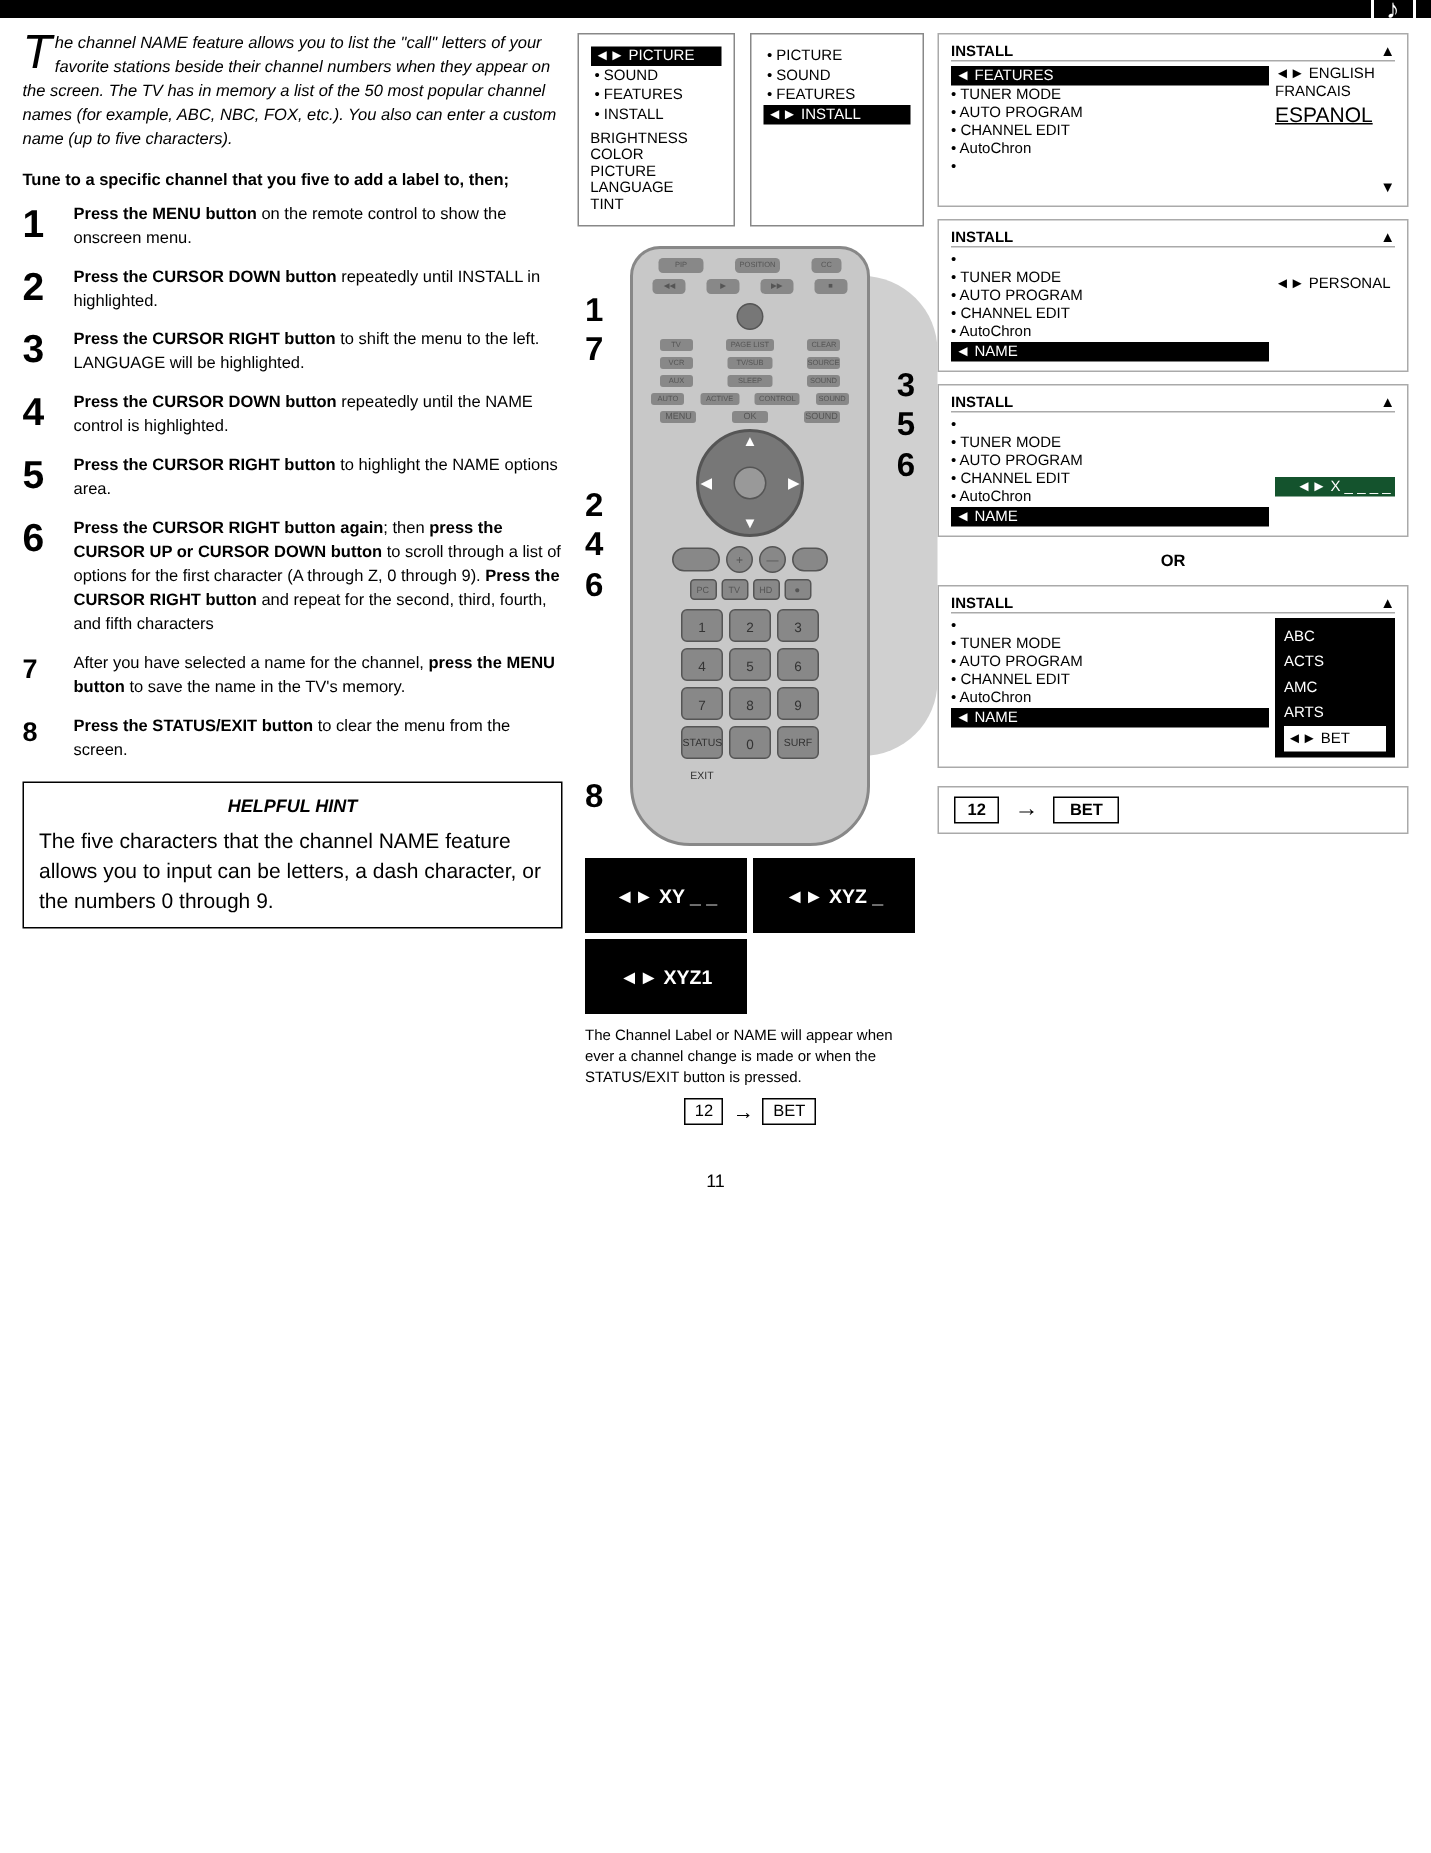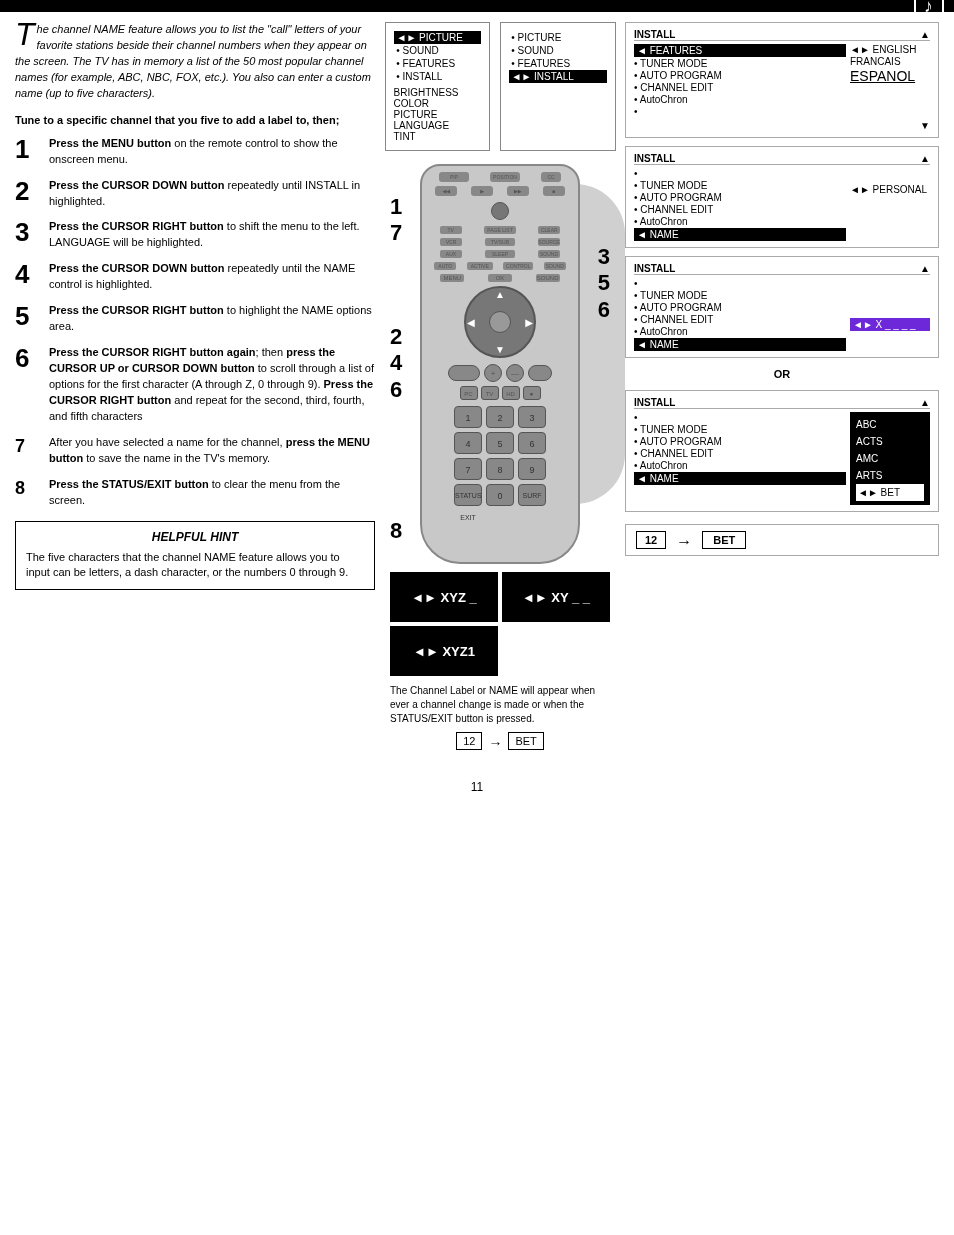--- a/index.html
+++ b/index.html
@@ -107,21 +107,21 @@
       margin-top: 12px;
     }
     .helpful-hint-title {
       font-style: italic;
       font-weight: bold;
       font-size: 12px;
       text-align: center;
       margin-bottom: 6px;
     }
     .helpful-hint-text {
-      font-size: 11px;
+      font-size: 14px;
       line-height: 1.45;
     }
 
     
     .center-col {
       width: 230px;
       flex-shrink: 0;
       display: flex;
       flex-direction: column;
       align-items: center;
@@ -467,22 +467,22 @@
         <div class="remote-bottom-row">
           <div class="remote-bottom-btn" style="font-size:7px; line-height:22px;">STATUS<br>EXIT</div>
           <div class="remote-bottom-btn">0</div>
           <div class="remote-bottom-btn" style="font-size:7px; line-height:22px;">SURF</div>
         </div>
 
       </div>
     </div>
 
     <div class="name-samples">
+      <div class="name-sample-box">◄► XY _ _</div>
       <div class="name-sample-box">◄► XYZ _</div>
-      <div class="name-sample-box">◄► XY _ _</div>
       <div class="name-sample-box">◄► XYZ1</div>
     </div>
 
     <div class="channel-label-note" style="margin-top:8px; text-align:left; font-size:10px;">The Channel Label or NAME will appear when ever a channel change is made or when the STATUS/EXIT button is pressed.</div>
 
     <div style="display:flex; align-items:center; gap:6px; margin-top:6px;">
       <div class="channel-num">12</div>
       <div class="arrow-right">→</div>
       <div class="channel-box">BET</div>
     </div>
@@ -542,21 +542,21 @@
       <div style="display:flex; gap:4px;">
         <div style="flex:1;">
           <div style="font-size:10px;margin-bottom:1px;">•</div>
           <div style="font-size:10px;margin-bottom:1px;">• TUNER MODE</div>
           <div style="font-size:10px;margin-bottom:1px;">• AUTO PROGRAM</div>
           <div style="font-size:10px;margin-bottom:1px;">• CHANNEL EDIT</div>
           <div style="font-size:10px;margin-bottom:1px;">• AutoChron</div>
           <div style="background:#000;color:#fff;padding:1px 3px;font-size:10px;">◄ NAME</div>
         </div>
         <div style="width:80px;">
-          <div style="font-size:10px; background:#6d28d9; color:#fff; padding:1px 3px; margin-top:40px;">◄► X _ _ _ _</div>
+          <div style="font-size:10px; background:#14532d; color:#fff; padding:1px 3px; margin-top:40px;text-align:right;">◄► X _ _ _ _</div>
         </div>
       </div>
     </div>
 
     <div class="or-divider">OR</div>
 
     <div class="install-panel">
       <div style="display:flex; justify-content:space-between; border-bottom:1px solid #aaa; margin-bottom:3px;">
         <span style="font-weight:bold; font-size:10px;">INSTALL</span>
         <span style="font-size:10px;">▲</span>

